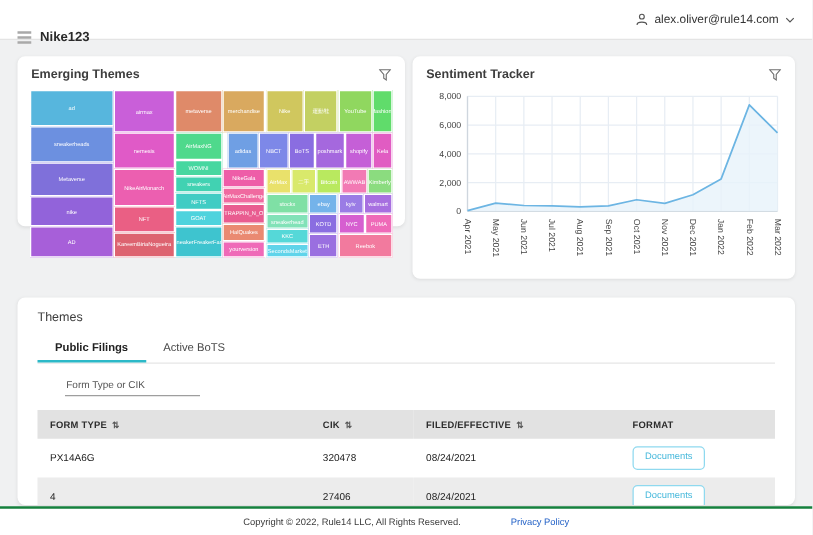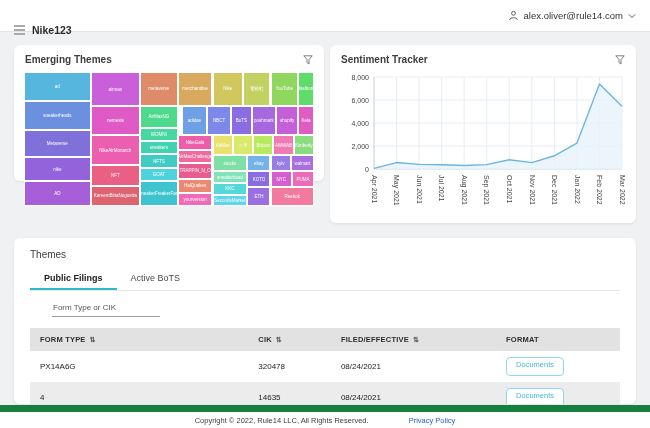--- a/index.html
+++ b/index.html
@@ -49,21 +49,21 @@
   thead td { background:#e2e2e2; font-size:7.5px; font-weight:bold; color:#2d2d2d; text-transform:uppercase;
     padding:7px 10px; letter-spacing:.2px; }
   tbody td { font-size:8px; color:#222; padding:6px 10px; }
   tbody tr:nth-child(2) { background:#ececec; }
   .sort { font-size:7px; color:#555; cursor:pointer; margin-left:4px; }
   .doc-btn { font-size:7.5px; color:#45b8db; background:#fff; border:1px solid #8fd9ef; border-radius:4px;
     padding:2px 9px 6px 9px; cursor:pointer; font-family:"Liberation Sans", sans-serif; }
 
   
   .footer { position:absolute; left:0; bottom:0; width:650px; height:23px; background:#fff;
-    border-top:7px solid #15803d; display:flex; align-items:center; justify-content:center; gap:0; }
+    border-top:2px solid #15803d; display:flex; align-items:center; justify-content:center; gap:0; }
   .copyright { font-size:7.5px; color:#3c3c3c; }
   .privacy { font-size:7.5px; color:#2563c7; cursor:pointer; text-decoration:none;margin-left:40px; }
 </style>
 </head>
 <body>
 
 <div class="topbar">
   <div class="brand">
     <span class="burger">
         <i></i>
@@ -322,21 +322,21 @@
       </thead>
     <tbody>
         <tr>
           <td>PX14A6G</td>
           <td>320478</td>
           <td>08/24/2021</td>
           <td><button class="doc-btn">Documents</button></td>
         </tr>
         <tr>
           <td>4</td>
-          <td>14635</td>
+          <td>27406</td>
           <td>08/24/2021</td>
           <td><button class="doc-btn">Documents</button></td>
         </tr>
       </tbody>
   </table>
 </div>
 
 <div class="footer">
   <span class="copyright">Copyright © 2022, Rule14 LLC, All Rights Reserved.</span>
   <a class="privacy">Privacy Policy</a>

